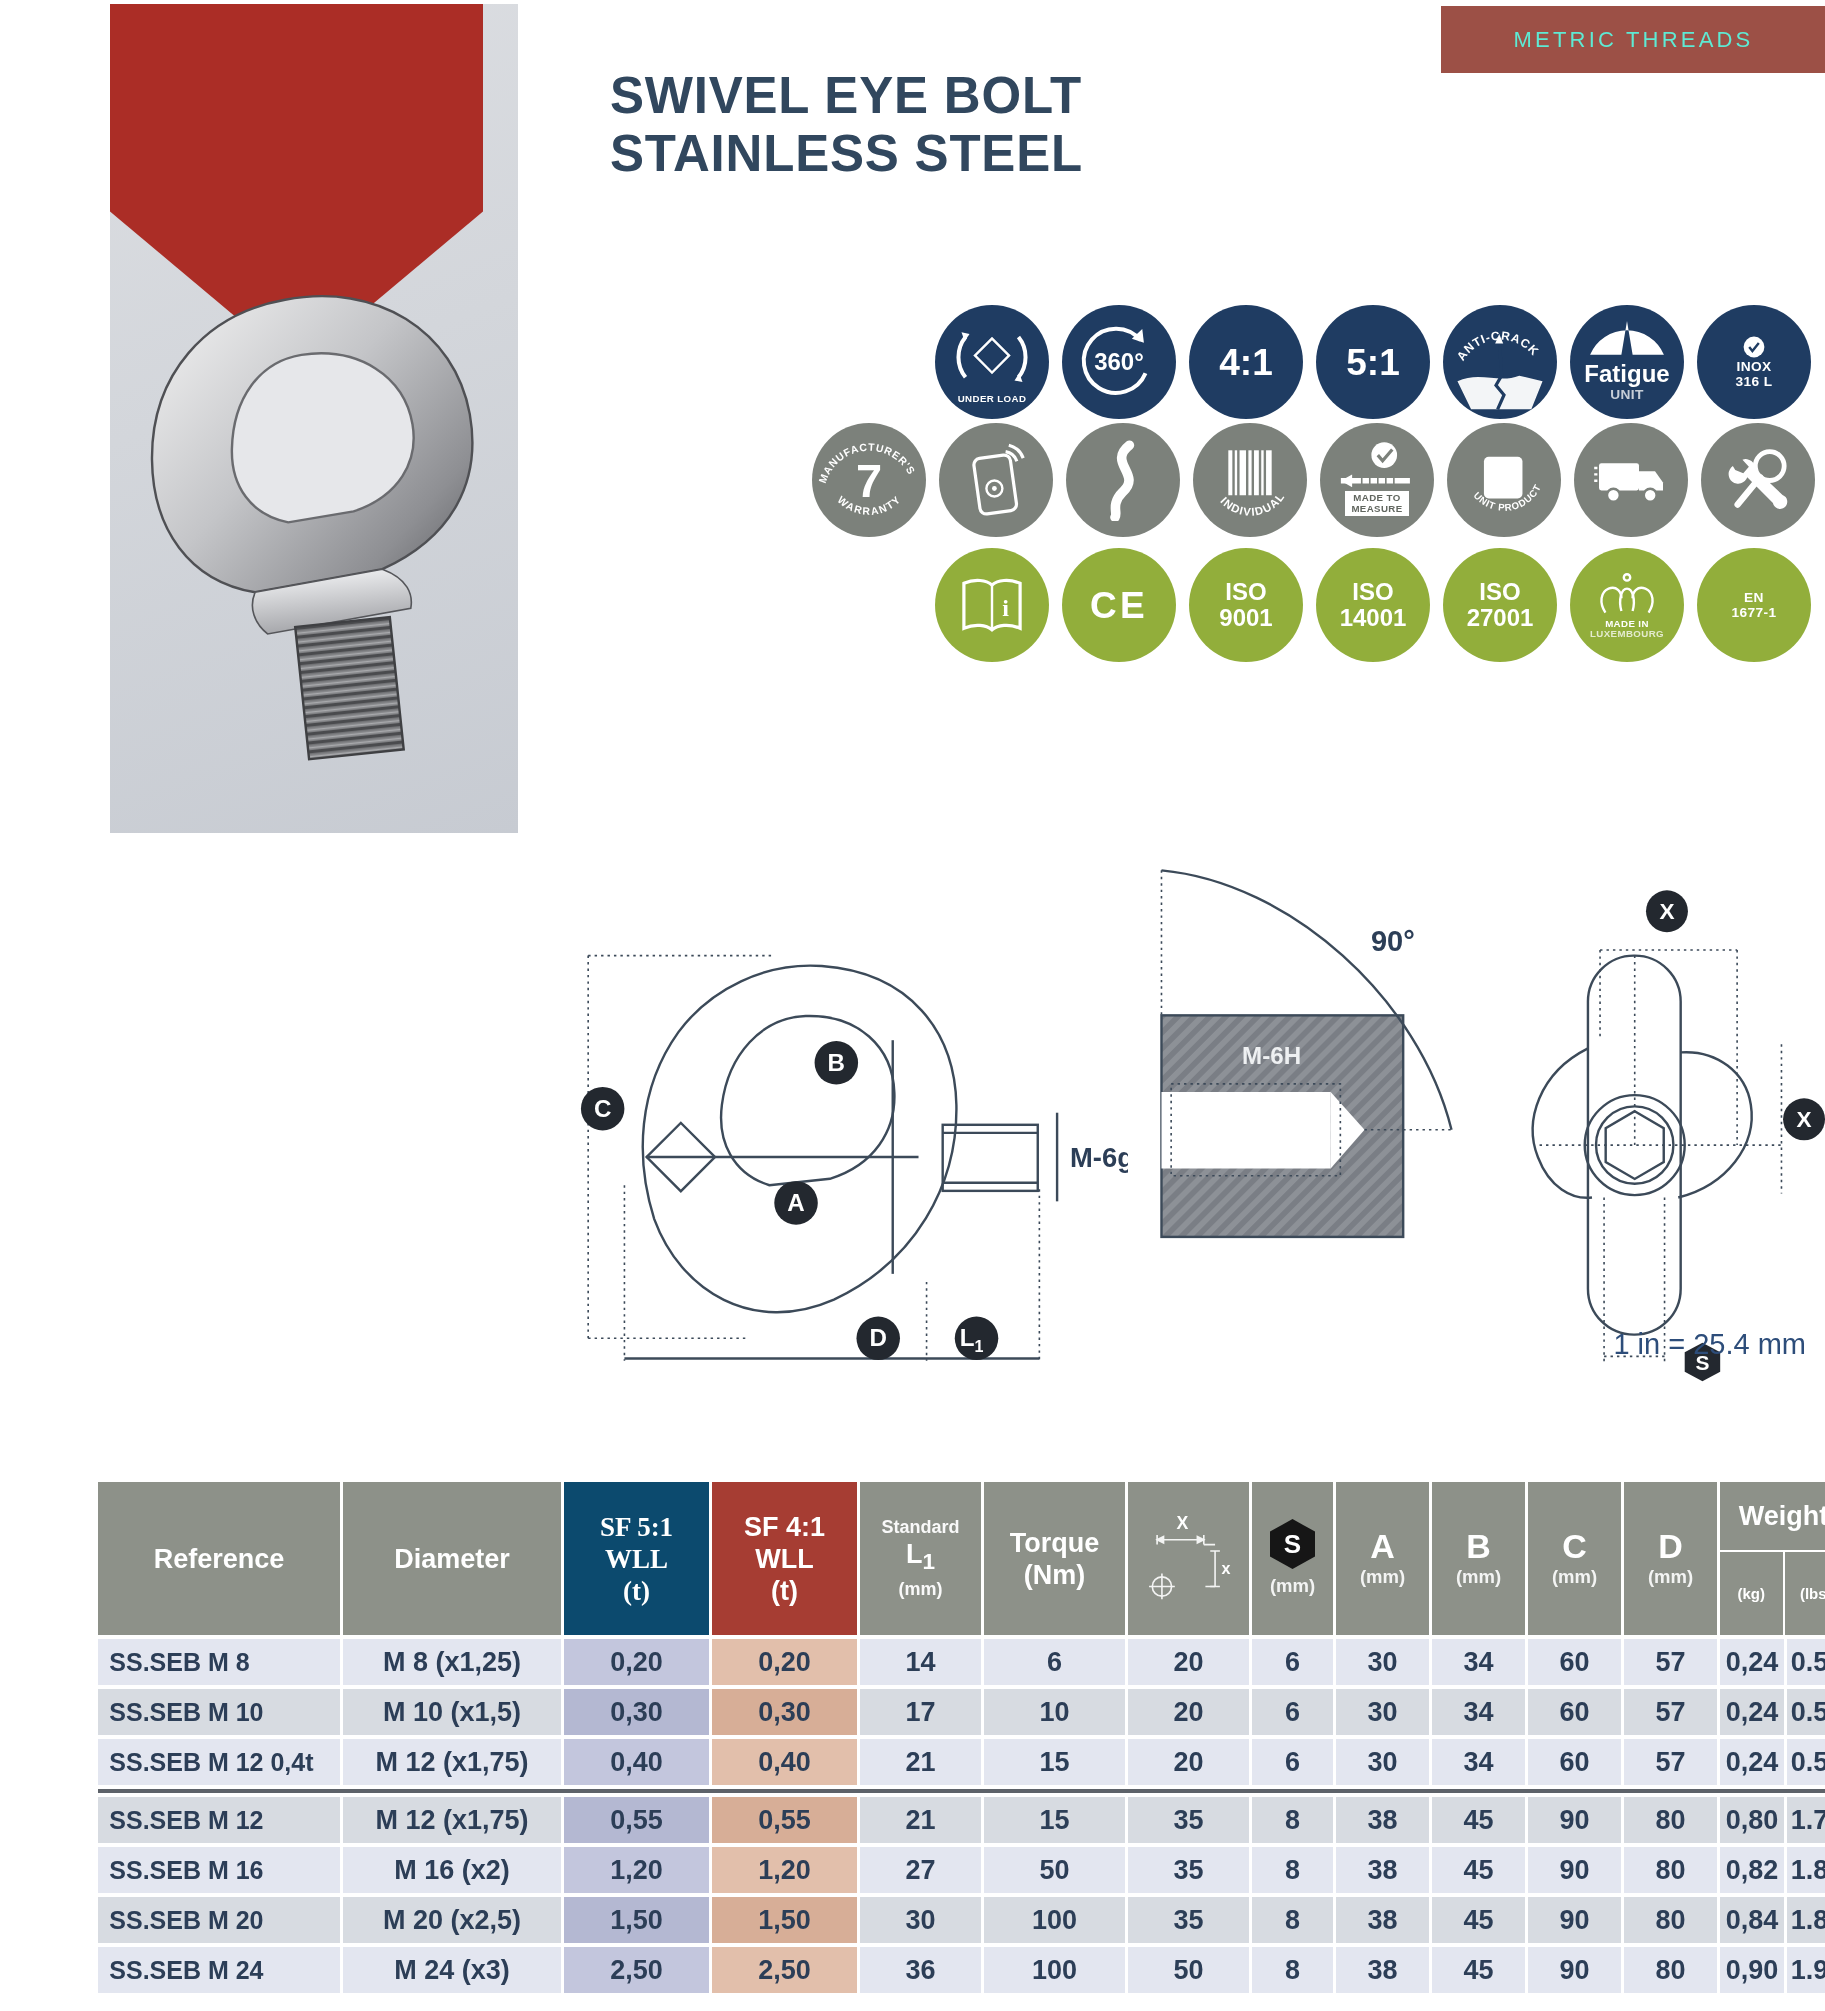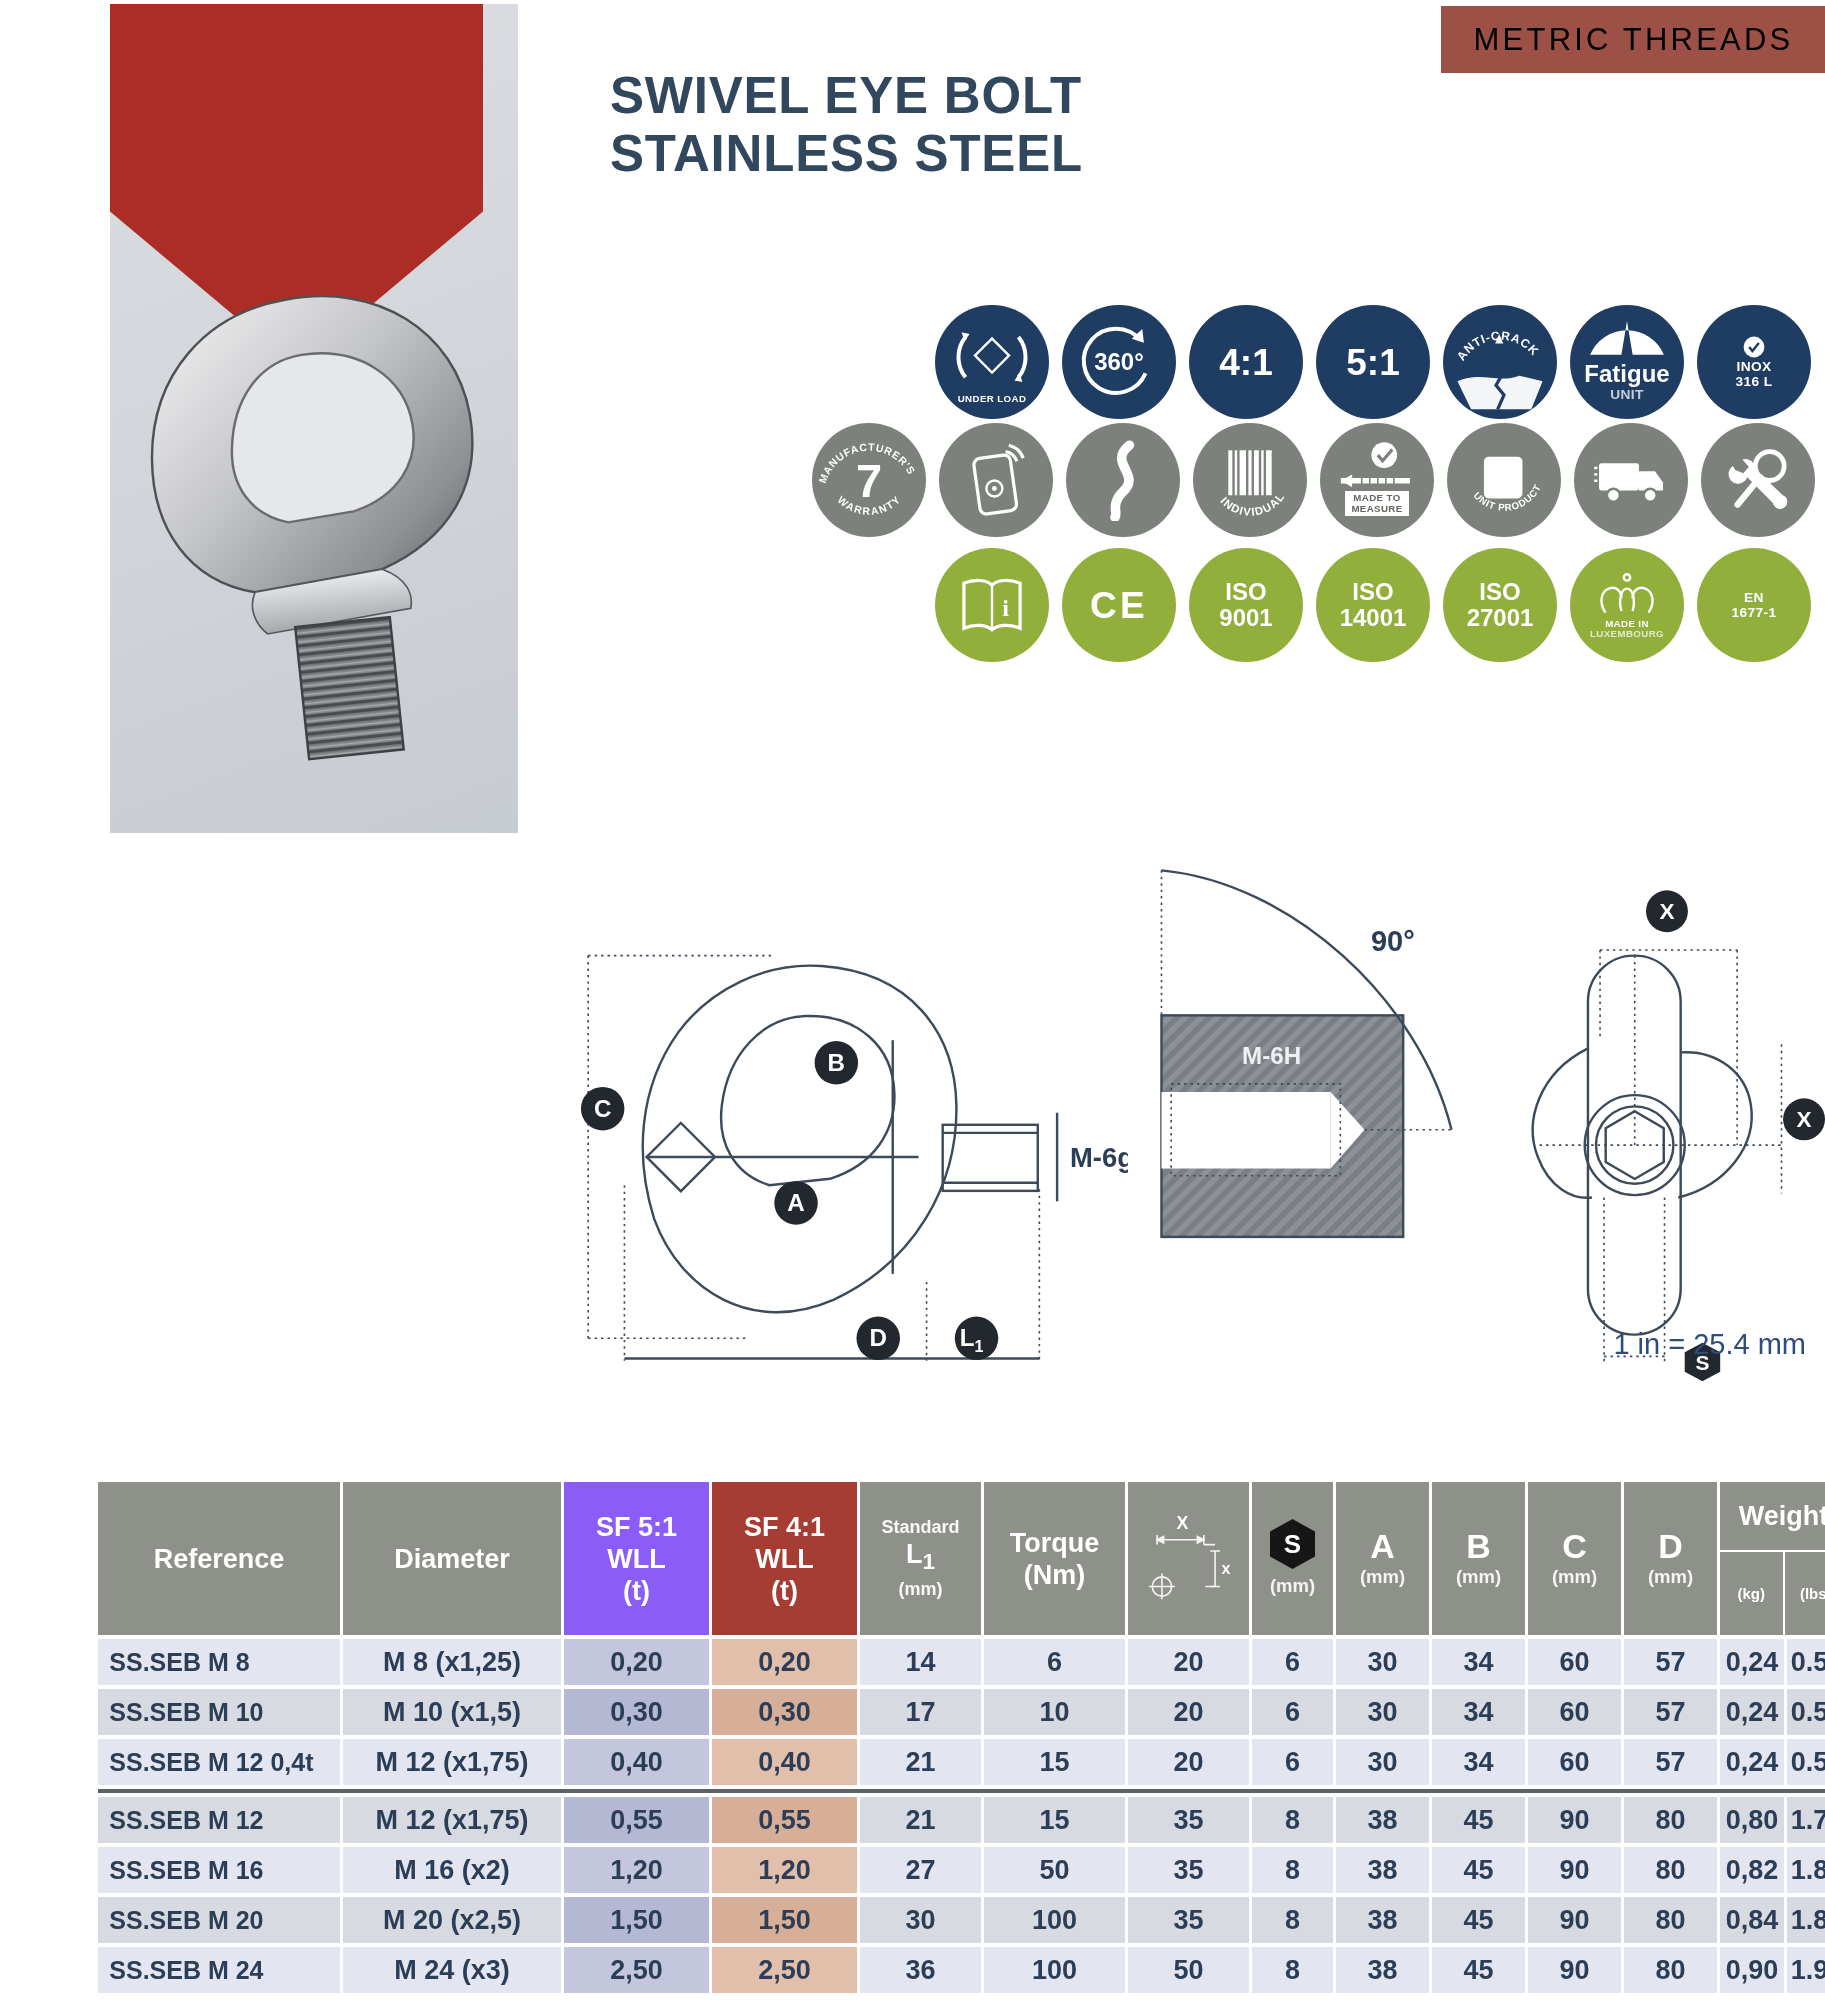--- a/index.html
+++ b/index.html
@@ -14,21 +14,21 @@
     clip-path:polygon(0 0,100% 0,100% 57%,50% 100%,0 57%);}
   .banner-text{left:0;top:47px;width:373px;text-align:center;color:#fdfcfb;
     font-size:78px;font-weight:800;letter-spacing:1.6px;}
   .photo-svg{left:24px;top:266px;}
 
   
   .page-title{left:610px;top:67px;font-size:51px;line-height:58px;font-weight:800;
     color:#31475e;letter-spacing:0.8px;}
   .metric-badge{left:1441px;top:6.4px;width:385px;height:67px;background:#9c5046;
     display:flex;align-items:center;justify-content:center;}
-  .metric-badge span{color:#000000;font-size:31px;font-weight:500;letter-spacing:3.2px;}
+  .metric-badge span{color:#5eead4;font-size:22px;font-weight:500;letter-spacing:3.2px;}
 
   
   .badge-row{display:flex;gap:13px;}
   .row-blue{left:935px;top:305px;}
   .row-gray{left:812px;top:423px;}
   .row-green{left:935px;top:548px;}
   .badge{width:114px;height:114px;border-radius:50%;position:relative;flex:0 0 auto;
     display:flex;flex-direction:column;align-items:center;justify-content:center;
     color:#ffffff;text-align:center;overflow:hidden;}
   .badge.blue{background:#1f3c62;}
@@ -52,21 +52,21 @@
   
   table.spec{position:absolute;left:95px;top:1478px;border-collapse:separate;
     border-spacing:3.2px 4px;table-layout:fixed;width:1712px;}
   table.spec th,table.spec td{padding:0;margin:0;}
   th.hd{background:#8d9189;color:#ffffff;font-weight:700;height:153px;
     vertical-align:middle;text-align:center;}
   th.hd .h1{font-size:27px;line-height:32px;}
   th.hd .h-small{font-size:18px;line-height:21px;font-weight:600;opacity:.95;}
   th.hd .letter{font-size:34px;line-height:37px;}
   th.hd .unit{font-size:18.5px;line-height:24px;font-weight:600;opacity:.9;}
-  th.navy{background:#8b5cf6;}
+  th.navy{background:#0c4a6e;font-family:Liberation Serif, serif;}
   th.brick{background:#a63d33;}
   .weight-top{height:68px;display:flex;align-items:center;justify-content:center;
     border-bottom:2.4px solid #ffffff;font-size:27px;}
   .weight-bottom{display:flex;height:83px;}
   .weight-bottom span{flex:1;display:flex;align-items:center;justify-content:center;
     font-size:15px;font-weight:600;}
   .weight-bottom span + span{border-left:2.4px solid #ffffff;}
   .hexS{width:45px;height:50px;margin:0 auto 4.8px auto;background:#161616;
     clip-path:polygon(50% 0,100% 25%,100% 75%,50% 100%,0 75%,0 25%);
     display:flex;align-items:center;justify-content:center;

